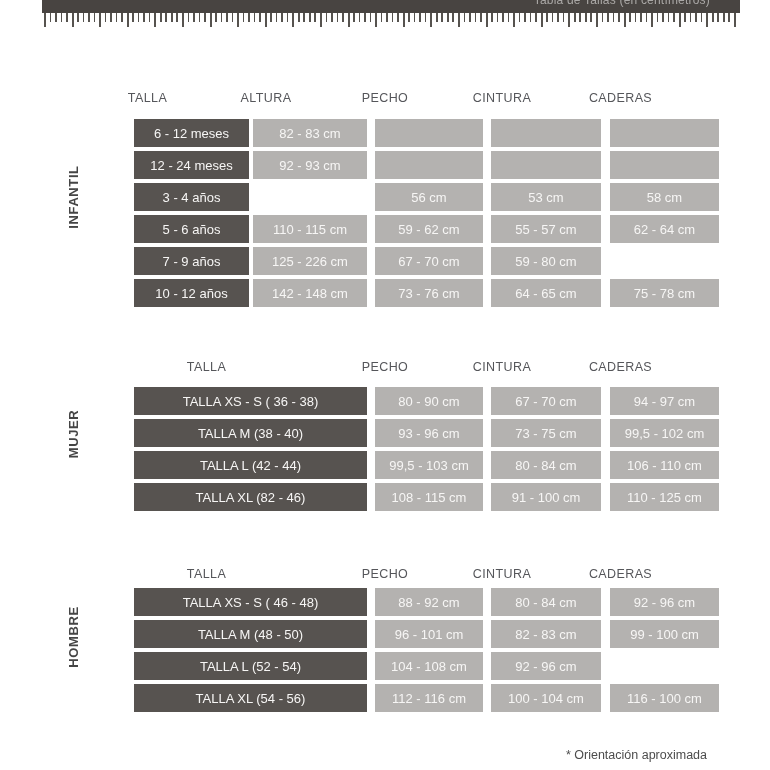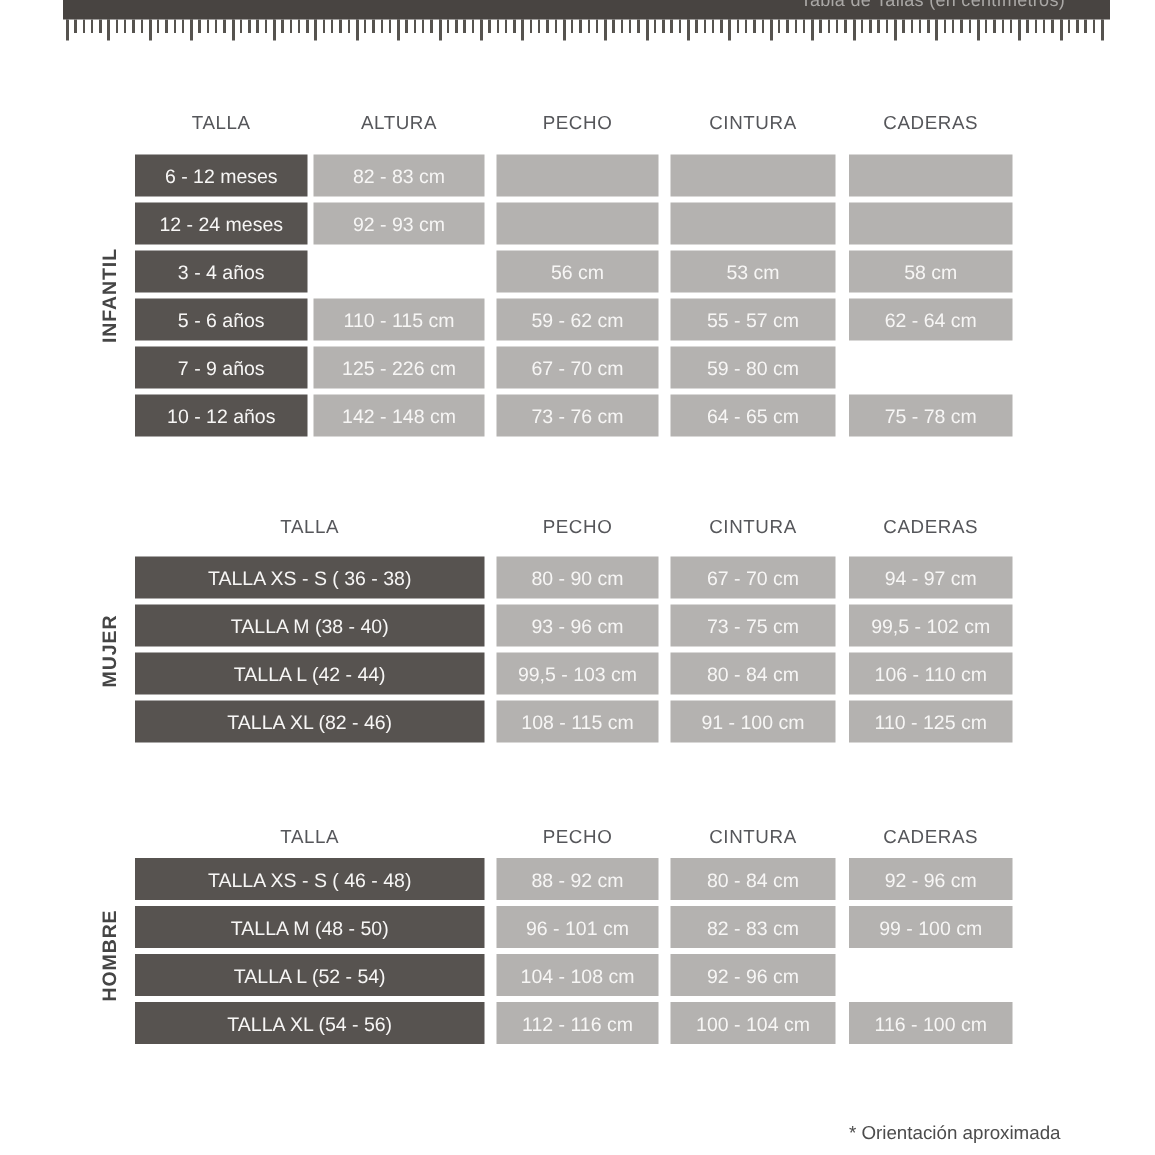--- a/index.html
+++ b/index.html
@@ -23,24 +23,24 @@
       repeating-linear-gradient(to right,#56534f 0 2px,transparent 2px 27.6px) top left/100% 14px no-repeat,
       repeating-linear-gradient(to right,#56534f 0 1.6px,transparent 1.6px 5.52px) top left/100% 9px no-repeat;
   }
 
   
   .section{position:absolute;left:90px;width:584px;}
   .sec-infantil{top:74px;}
   .sec-mujer{top:343px;}
   .sec-hombre{top:550px;}
 
-  .hdr-row{display:grid;height:16px;margin-bottom:13px;}
+  .hdr-row{display:grid;height:16px;margin-bottom:13px;margin-top:16px;}
   .sec-mujer .hdr-row{margin-bottom:12px;}
   .sec-hombre .hdr-row{margin-bottom:6px;}
-  .grid{display:grid;grid-auto-rows:28px;row-gap:4px;}
+  .grid{display:grid;grid-auto-rows:28px;row-gap:4px;margin-left:44px;}
 
   .cols-5, .sec-infantil .hdr-row{grid-template-columns:115px 4px 114px 8px 108px 8px 110px 9px 109px;}
   .cols-4, .sec-mujer .hdr-row, .sec-hombre .hdr-row{grid-template-columns:233px 8px 108px 8px 110px 9px 109px;}
 
   .hdr{
     font-size:12.5px;color:#55565a;text-align:center;line-height:16px;
     letter-spacing:.4px;white-space:nowrap;
   }
 
   .cell{

